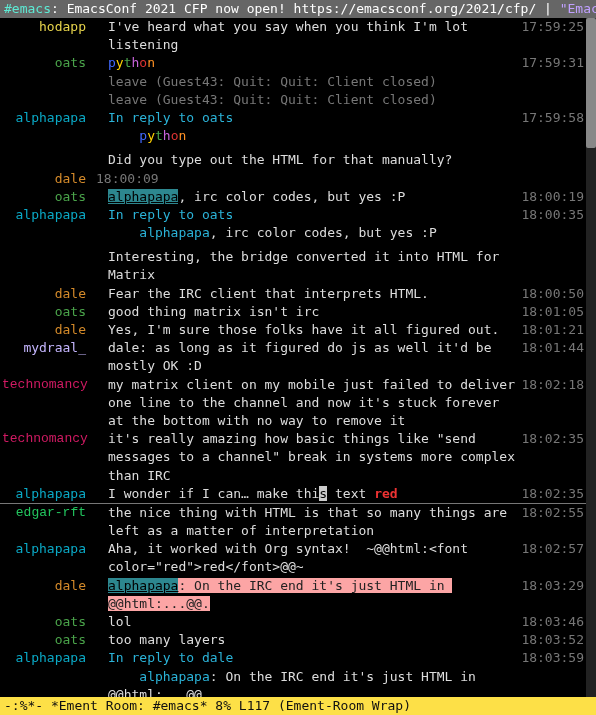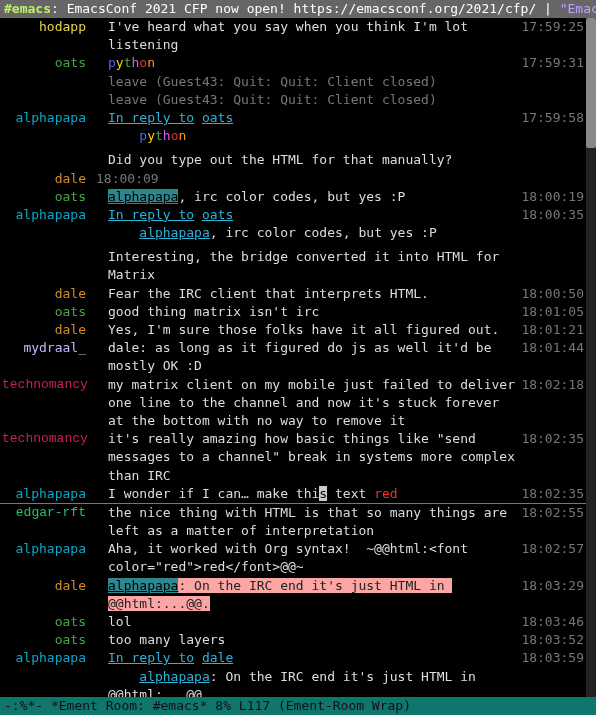--- a/index.html
+++ b/index.html
@@ -1,41 +1,41 @@
 <!DOCTYPE html>
 <html><head>
 <meta charset="utf-8">
 <style>
   html,body{margin:0;padding:0;background:#000;color:#ddd;font:13px/1.4 "Menlo","Consolas","DejaVu Sans Mono",monospace;}
   .viewport{width:596px;height:715px;overflow:hidden;position:relative;}
   .topbar{background:#666;color:#fff;padding:0 4px;white-space:nowrap;overflow:hidden;height:18px;line-height:18px;}
-  .topbar .chan{color:#bef264;font-weight:bold;}
+  .topbar .chan{color:#5eead4;}
   .topbar .quote{color:#c0a0ff;}
   .log{position:absolute;top:18px;left:0;right:10px;bottom:18px;overflow:hidden;}
   .scrollbar{position:absolute;top:18px;right:0;bottom:18px;width:10px;background:#222;}
   .thumb{position:absolute;top:0;left:0;width:10px;height:130px;background:#888;border-radius:2px;}
   .row{display:flex;align-items:flex-start;padding:0 2px;}
   .row.rule{border-top:1px solid #777;}
   .nick{width:84px;flex:0 0 84px;text-align:right;padding-right:6px;}
   .msg{flex:1 1 auto;word-wrap:break-word;white-space:pre-wrap;margin-left:16px;}
   .ts{flex:0 0 62px;text-align:right;color:#777;padding-left:4px;}
   .sys{color:#777;}
-  .link{color:#2bb3d8;text-decoration:underline;}
+  .link{color:#2bb3d8;}
   .hl{background:#2d878f;color:#000;text-decoration:underline;}
   .hl2{background:#fca5a5;color:#222;}
   .cursor{background:#ccc;color:#000;}
   .n-hodapp{color:#e6d34b;}
   .n-oats{color:#4aa34a;}
   .n-alphapapa{color:#0aa9c6;}
   .n-dale{color:#d48a2a;}
   .n-mydraal{color:#c4b5fd;}
   .n-technomancy{color:#d11a63;font-family:Liberation Mono, monospace;}
   .n-edgar{color:#22c55e;font-family:Liberation Mono, monospace;}
-  .p-red{color:#e33;}
-  .modeline{position:absolute;left:0;right:0;bottom:0;height:18px;line-height:18px;background:#0f766e;color:#111;padding:0 4px;white-space:nowrap;overflow:hidden;}
+  .p-red{color:#e33;font-weight:bold;}
+  .modeline{position:absolute;left:0;right:0;bottom:0;height:18px;line-height:18px;background:#fde047;color:#111;padding:0 4px;white-space:nowrap;overflow:hidden;}
   .py-p{color:#4169ff;}
   .py-y{color:#ffd100;}
   .py-t{color:#4aa34a;}
   .py-h{color:#c864db;}
   .py-o{color:#d33;}
   .py-n{color:#ff9124;}
   .sep{height:6px;}
 </style>
 </head>
 <body>

